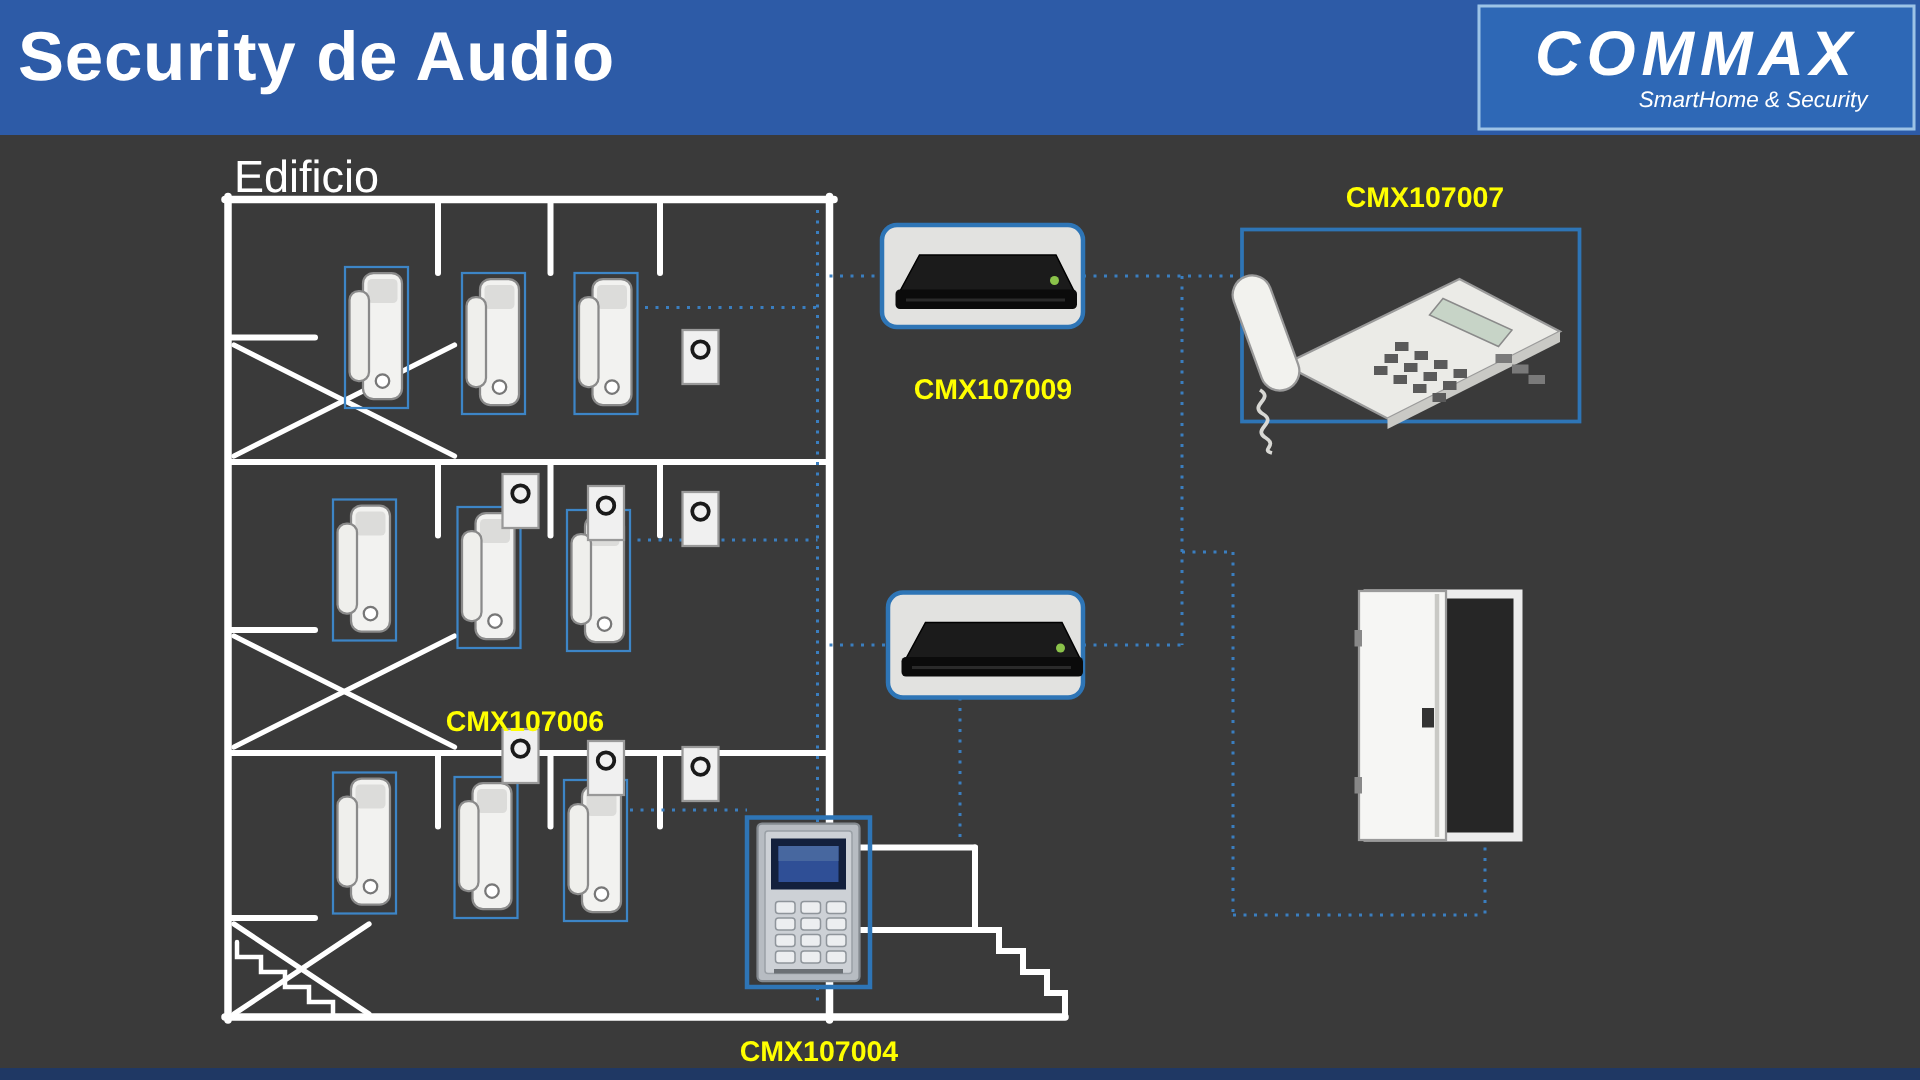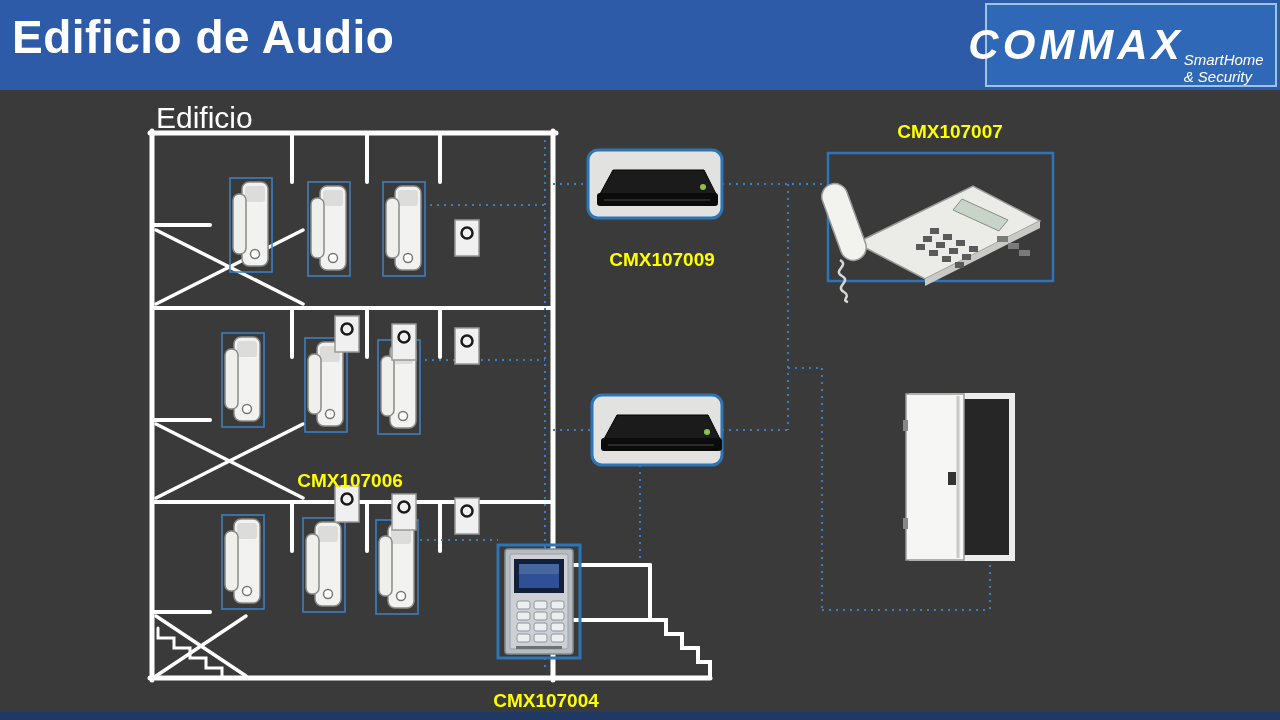--- a/index.html
+++ b/index.html
@@ -4,38 +4,38 @@
 <style>
   * { margin:0; padding:0; box-sizing:border-box; }
   html,body { width:1280px; height:720px; background:#3a3a3a; font-family:"Liberation Sans",sans-serif; overflow:hidden; }
   .slide { position:relative; width:1280px; height:720px; background:#3a3a3a; }
 
   .slide-header { position:absolute; top:0; left:0; width:1280px; height:90px; background:#2d5ba7; }
   .slide-title  { position:absolute; left:12px; top:10px; color:#ffffff; font-size:46px; font-weight:bold; letter-spacing:0.5px; }
 
   .logo-box { position:absolute; right:3px; top:3px; width:292px; height:84px;
               background:#2e68b6; border:2px solid #9dc3e6;
-              display:flex; flex-direction:row; align-items:center; justify-content:center; }
+              display:flex; flex-direction:column; align-items:center; justify-content:center; }
   .logo-brand   { color:#ffffff; font-size:42px; font-weight:bold; font-style:italic; letter-spacing:4px; line-height:1; }
   .logo-tagline { color:#ffffff; font-size:15px; font-style:italic; align-self:flex-end; margin-right:30px; margin-top:1px; }
 
   .diagram-wrap { position:absolute; top:90px; left:0; width:1064px; height:622px; }
 
   .slide-footer { position:absolute; bottom:0; left:0; width:1280px; height:8px; background:#1f3864; }
 
   svg .lbl { fill:#ffff00; font-weight:bold; font-size:19px; font-family:"Liberation Sans",sans-serif; }
   svg .bld { fill:#ffffff; font-size:30px; font-family:"Liberation Sans",sans-serif; }
 </style>
 </head>
 <body>
 
 <div class="slide">
 
   <header class="slide-header">
-    <div class="slide-title">Edificio de Audio</div>
+    <div class="slide-title">Security de Audio</div>
     <div class="logo-box">
       <div class="logo-brand">COMMAX</div>
       <div class="logo-tagline">SmartHome &amp; Security</div>
     </div>
   </header>
 
   <div class="diagram-wrap">
     <svg width="1280" height="622" viewBox="0 0 1280 622">
       <defs>
         <g id="handset">

